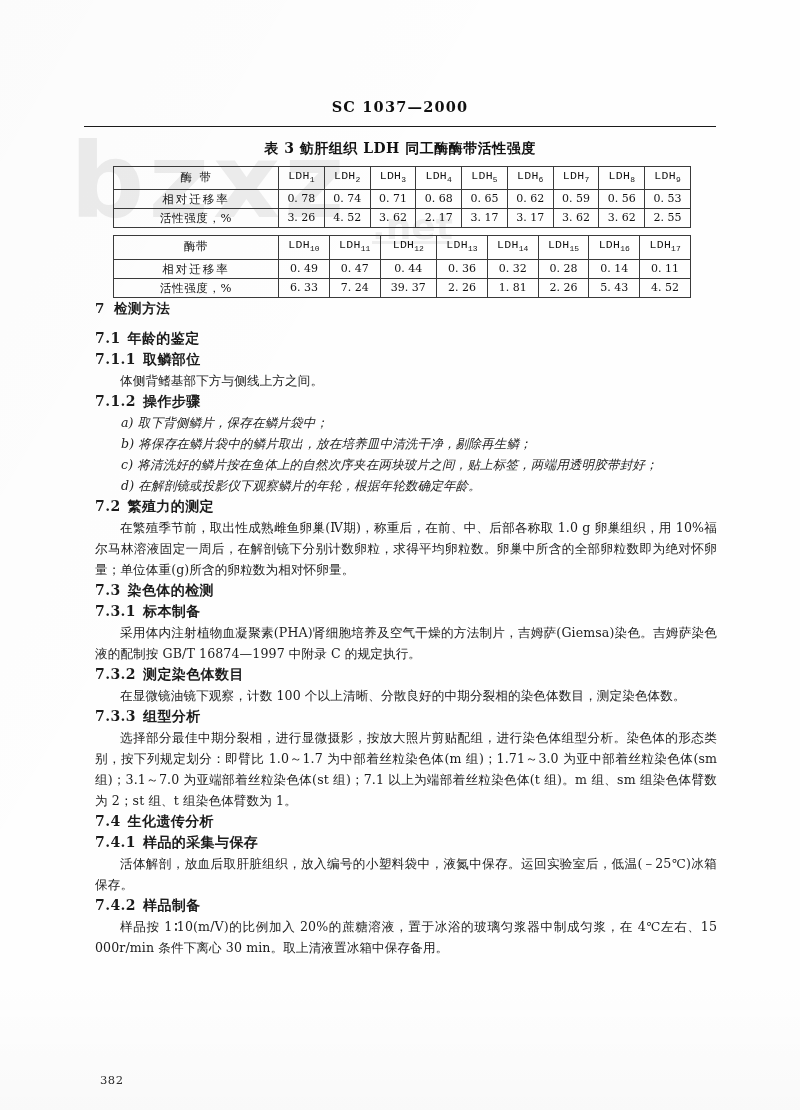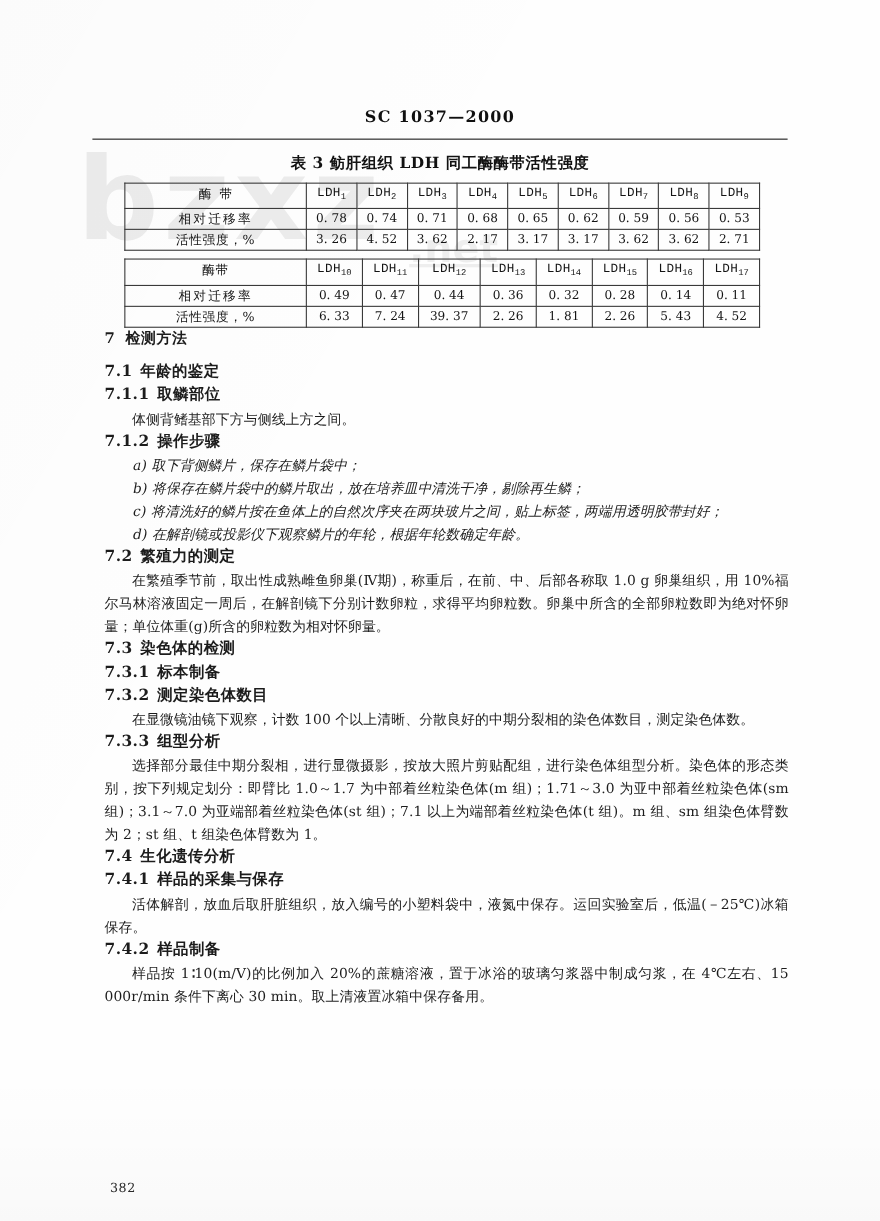--- a/index.html
+++ b/index.html
@@ -236,21 +236,21 @@
           <tr>
             <td class="rowlabel tight">活性强度，%</td>
             <td>3. 26</td>
             <td>4. 52</td>
             <td>3. 62</td>
             <td>2. 17</td>
             <td>3. 17</td>
             <td>3. 17</td>
             <td>3. 62</td>
             <td>3. 62</td>
-            <td>2. 71</td>
+            <td>2. 55</td>
           </tr>
         </tbody>
       </table>
 
       <div class="tbl-gap"></div>
 
       <table class="ldh">
         <tbody>
           <tr class="hdr">
             <td class="rowlabel tight">酶带</td>
@@ -304,20 +304,21 @@
       <p class="para list">b) 将保存在鳞片袋中的鳞片取出，放在培养皿中清洗干净，剔除再生鳞；</p>
       <p class="para list">c) 将清洗好的鳞片按在鱼体上的自然次序夹在两块玻片之间，贴上标签，两端用透明胶带封好；</p>
       <p class="para list">d) 在解剖镜或投影仪下观察鳞片的年轮，根据年轮数确定年龄。</p>
 
       <p class="h-sub"><span class="num">7.2</span><span>繁殖力的测定</span></p>
       <p class="para indent">在繁殖季节前，取出性成熟雌鱼卵巢(Ⅳ期)，称重后，在前、中、后部各称取 1.0 g 卵巢组织，用 10%福尔马林溶液固定一周后，在解剖镜下分别计数卵粒，求得平均卵粒数。卵巢中所含的全部卵粒数即为绝对怀卵量；单位体重(g)所含的卵粒数为相对怀卵量。</p>
 
       <p class="h-sub"><span class="num">7.3</span><span>染色体的检测</span></p>
 
       <p class="h-sub"><span class="num">7.3.1</span><span>标本制备</span></p>
+      <p class="para indent">采用体内注射植物血凝聚素(PHA)肾细胞培养及空气干燥的方法制片，吉姆萨(Giemsa)染色。吉姆萨染色液的配制按 GB/T 16874—1997 中附录 C 的规定执行。</p>
 
       <p class="h-sub"><span class="num">7.3.2</span><span>测定染色体数目</span></p>
       <p class="para indent">在显微镜油镜下观察，计数 100 个以上清晰、分散良好的中期分裂相的染色体数目，测定染色体数。</p>
 
       <p class="h-sub"><span class="num">7.3.3</span><span>组型分析</span></p>
       <p class="para indent">选择部分最佳中期分裂相，进行显微摄影，按放大照片剪贴配组，进行染色体组型分析。染色体的形态类别，按下列规定划分：即臂比 1.0～1.7 为中部着丝粒染色体(m 组)；1.71～3.0 为亚中部着丝粒染色体(sm 组)；3.1～7.0 为亚端部着丝粒染色体(st 组)；7.1 以上为端部着丝粒染色体(t 组)。m 组、sm 组染色体臂数为 2；st 组、t 组染色体臂数为 1。</p>
 
       <p class="h-sub"><span class="num">7.4</span><span>生化遗传分析</span></p>
 
       <p class="h-sub"><span class="num">7.4.1</span><span>样品的采集与保存</span></p>

